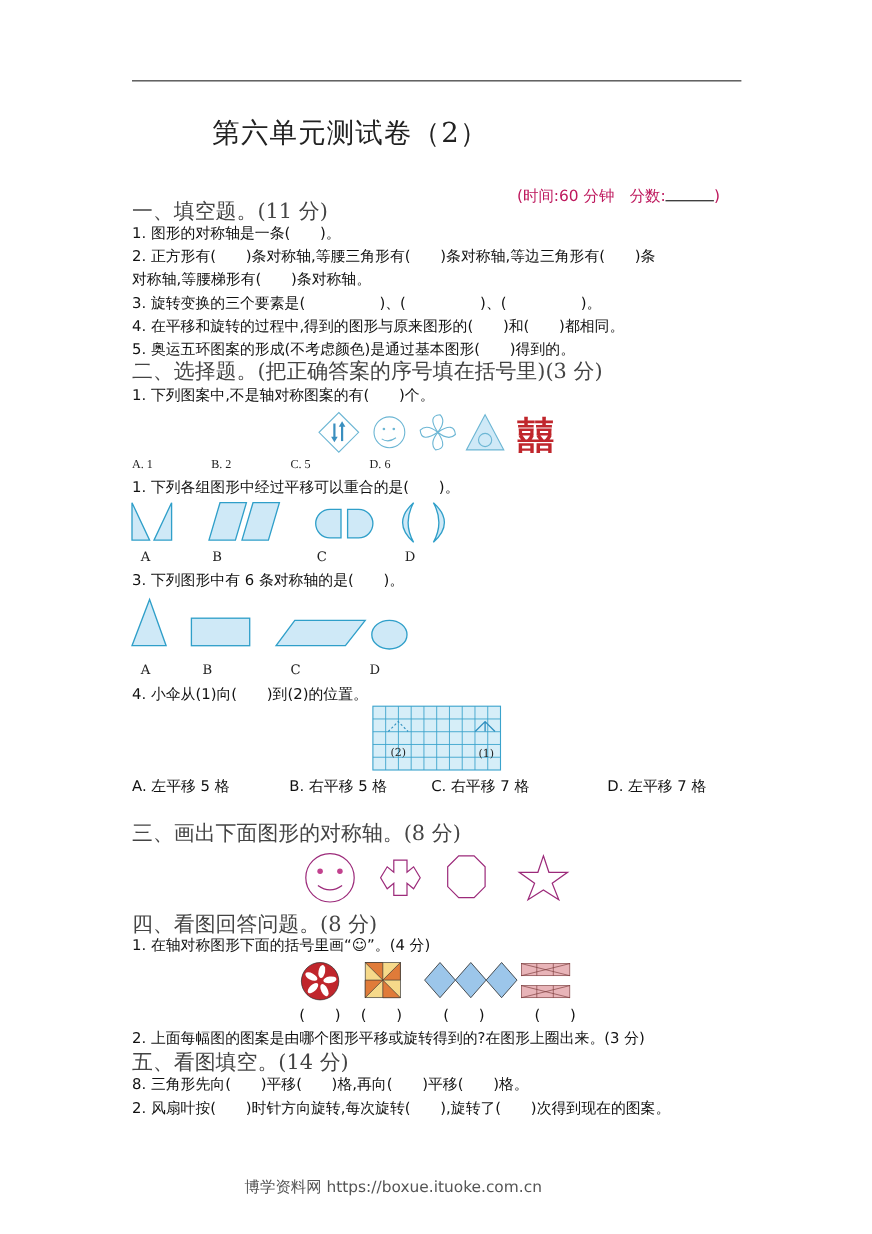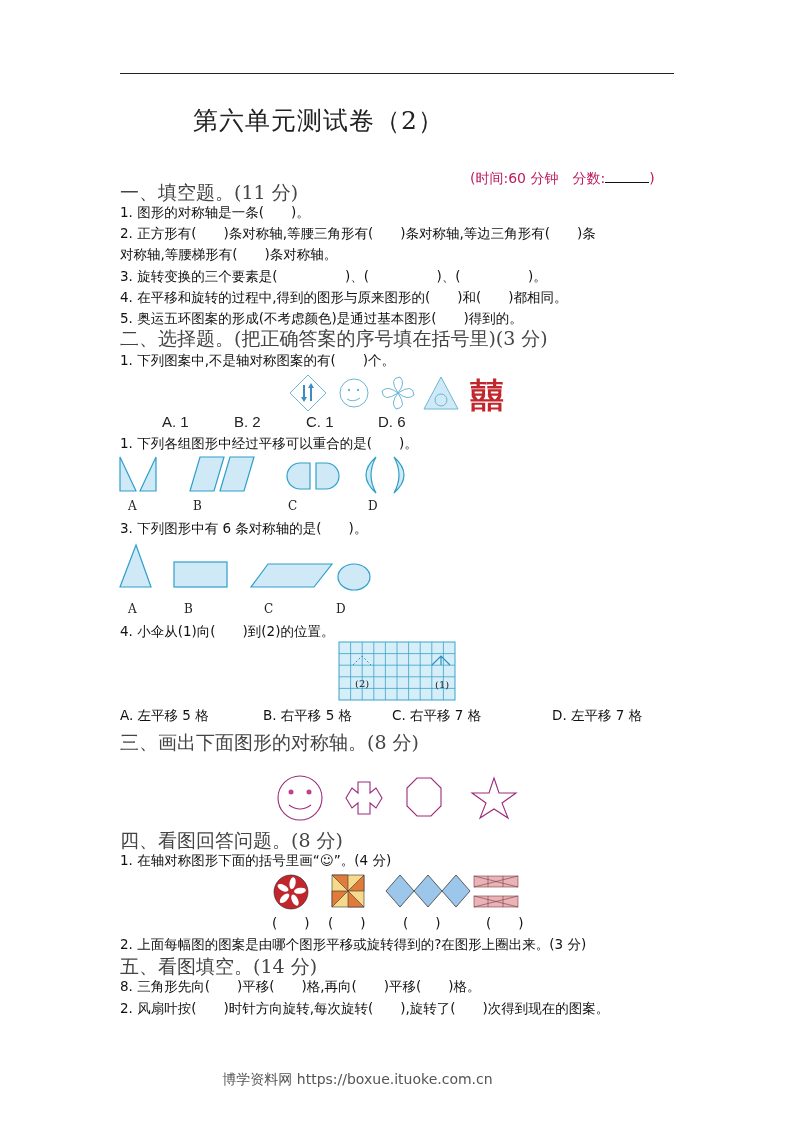--- a/index.html
+++ b/index.html
@@ -5,21 +5,21 @@
   html, body { margin: 0; padding: 0; background: #ffffff; }
   body { width: 793px; height: 1122px; position: relative; overflow: hidden;
          font-family: "DejaVu Sans", sans-serif; color: #111; }
   .abs { position: absolute; }
   .topline { left: 120px; top: 73px; width: 554px; height: 1px; background: #222; }
   .title { left: 0; width: 637px; top: 104px; text-align: center; font-family: "DejaVu Serif", serif; font-size: 25px; color: #222; letter-spacing: 1px; }
   .meta { left: 470px; top: 142px; font-size: 14px; color: #be185d; white-space: nowrap; margin-top: 28px; }
   .meta .blank { display: inline-block; width: 44px; border-bottom: 1px solid #111; height: 12px; vertical-align: baseline; }
   .line { left: 120px; font-size: 13.5px; white-space: nowrap; line-height: 20px; }
   .sec { font-family: "DejaVu Serif", serif; color: #444; font-size: 19px; }
-  .opt { font-family: Liberation Sans, sans-serif; font-size: 15px; color: #222; margin-left: 42px; }
+  .opt { font-family: Liberation Serif, serif; font-size: 11px; color: #222; }
   .lbl { font-family: "DejaVu Serif", serif; font-size: 12px; color: #222; }
   .footer { left: 0; width: 715px; top: 1071px; text-align: center; font-size: 14px; color: #555; }
   svg { position: absolute; overflow: visible; }
 </style>
 </head>
 <body>
 
 <div class="abs topline"></div>
 <div class="abs title">第六单元测试卷（2）</div>
 <div class="abs meta"><span>(时间:60 分钟　分数:</span><span class="blank"></span><span>)</span></div>
@@ -57,21 +57,21 @@
   </g>
   <g>
     <polygon points="153,4 170,36 136,36" fill="#cfe9f7" stroke="#6cb6d4" stroke-width="1"></polygon>
     <circle cx="153" cy="27" r="6" fill="#cfe9f7" stroke="#6cb6d4" stroke-width="1"></circle>
   </g>
   <text x="182" y="34" font-size="34" font-weight="bold" fill="#c0262c" font-family="DejaVu Sans, sans-serif">囍</text>
 </svg>
 
 <div class="abs line opt" style="top:412px;left:120px">A. 1</div>
 <div class="abs line opt" style="top:412px;left:192px">B. 2</div>
-<div class="abs line opt" style="top:412px;left:264px">C. 1</div>
+<div class="abs line opt" style="top:412px;left:264px">C. 5</div>
 <div class="abs line opt" style="top:412px;left:336px">D. 6</div>
 
 <div class="abs line" style="top:433px">1. 下列各组图形中经过平移可以重合的是(　　)。</div>
 <svg style="left:118px;top:455px" width="300" height="40">
   <g fill="#cfe9f7" stroke="#2f9fc9" stroke-width="1.2">
     <polygon points="2,2 2,36 18,36"></polygon>
     <polygon points="38,2 38,36 22,36"></polygon>
   </g>
   <g fill="#cfe9f7" stroke="#2f9fc9" stroke-width="1.2">
     <polygon points="82,2 106,2 96,36 72,36"></polygon>
@@ -124,21 +124,21 @@
   <path d="M14,23 L23,14 L32,23" fill="none" stroke="#2f8fbf" stroke-width="1" stroke-dasharray="2,2"></path>
   <path d="M93,23 L102,14 L111,23 M102,14 L102,23" fill="none" stroke="#2f8fbf" stroke-width="1.2"></path>
   <text x="16" y="45" font-size="10" font-family="DejaVu Serif, serif" fill="#222">(2)</text>
   <text x="96" y="46" font-size="10" font-family="DejaVu Serif, serif" fill="#222">(1)</text>
 </svg>
 <div class="abs line" style="top:705px;left:120px">A. 左平移 5 格</div>
 <div class="abs line" style="top:705px;left:263px">B. 右平移 5 格</div>
 <div class="abs line" style="top:705px;left:392px">C. 右平移 7 格</div>
 <div class="abs line" style="top:705px;left:552px">D. 左平移 7 格</div>
 
-<div class="abs line sec" style="top:732px">三、画出下面图形的对称轴。(8 分)</div>
+<div class="abs line sec" style="top:748px">三、画出下面图形的对称轴。(8 分)</div>
 <svg style="left:276px;top:776px" width="242" height="46">
   <g fill="none" stroke="#9c2a7a" stroke-width="1.1">
     <circle cx="24" cy="22" r="22"></circle>
     <circle cx="15" cy="16" r="2.5" fill="#c2418e" stroke="none"></circle>
     <circle cx="33" cy="16" r="2.5" fill="#c2418e" stroke="none"></circle>
     <path d="M13,29 Q24,37 35,29"></path>
   </g>
   <path d="M82,6 L94,6 L94,17 L100,12 L106,22 L100,32 L94,27 L94,38 L82,38 L82,27 L76,32 L70,22 L76,12 L82,17 Z" fill="none" stroke="#9c2a7a" stroke-width="1.1"></path>
   <polygon points="141,2 155,2 165,12 165,30 155,40 141,40 131,30 131,12" fill="none" stroke="#9c2a7a" stroke-width="1.1"></polygon>
   <polygon points="218,2 223,17 240,17 226,27 232,42 218,33 204,42 210,27 196,17 213,17" fill="none" stroke="#9c2a7a" stroke-width="1.1"></polygon>

